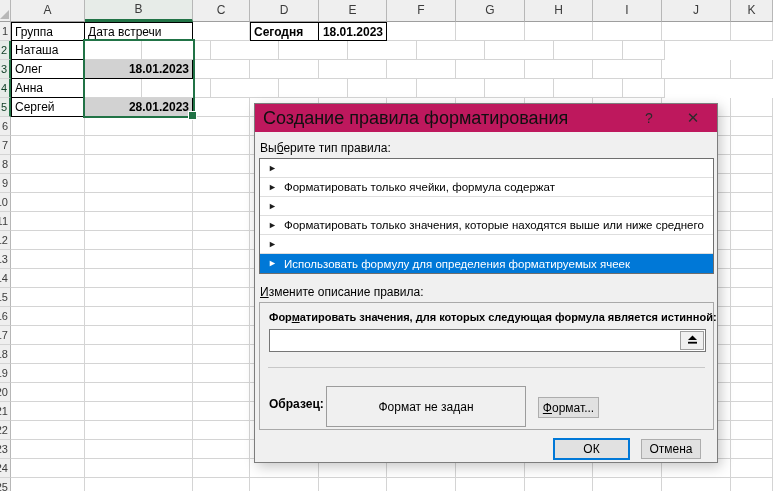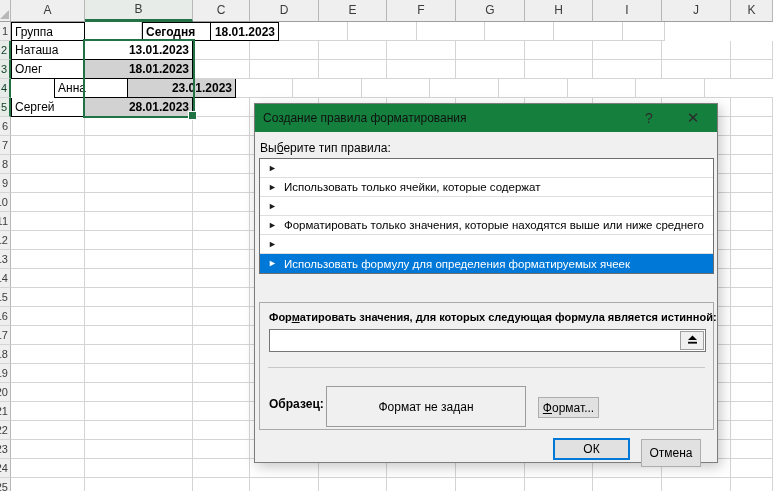--- a/index.html
+++ b/index.html
@@ -30,22 +30,22 @@
   .c.bold{font-weight:bold;}
   .c.fill{background:#d2d2d2;}
   
   #sel{position:absolute;left:83px;top:39px;width:112px;height:79px;box-sizing:border-box;
        border:2px solid #217346;pointer-events:none;}
   #sel .handle{position:absolute;right:-4px;bottom:-4px;width:7px;height:7px;background:#217346;
        border:1px solid #fff;box-sizing:content-box;}
   
   #dlg{position:absolute;left:254px;top:103px;width:464px;height:360px;box-sizing:border-box;
        background:#f0f0f0;border:1px solid #7d7d7d;box-shadow:3px 4px 12px rgba(0,0,0,.22);}
-  .dlg-title{position:absolute;left:0;top:0;right:0;height:28px;background:#15803d;
-       line-height:28px;padding-left:8px;font-size:12px;color:#101010;}
+  .dlg-title{position:absolute;left:0;top:0;right:0;height:28px;background:#be185d;
+       line-height:28px;padding-left:8px;font-size:18px;color:#101010;}
   .tbtn{position:absolute;top:0;width:32px;height:28px;text-align:center;line-height:28px;
        font-size:14px;color:#2b2b2b;cursor:default;}
   #helpbtn{right:52px;}
   #closebtn{right:8px;font-size:15px;}
   .lbl{position:absolute;left:5px;white-space:nowrap;}
   .accel{text-decoration:underline;}
   #rule-list{position:absolute;left:4px;top:54px;width:455px;height:116px;box-sizing:border-box;
        background:#fff;border:1px solid #6e6e6e;overflow:hidden;}
   .item{height:19px;box-sizing:border-box;display:flex;align-items:center;gap:7px;
        padding-left:8px;border-bottom:1px solid #dedede;font-size:11.5px;white-space:nowrap;}
@@ -63,21 +63,21 @@
   #refbtn{position:absolute;right:1px;top:1px;bottom:1px;width:24px;box-sizing:border-box;
        background:#f0f0f0;border:1px solid #a0a0a0;display:flex;align-items:center;justify-content:center;}
   #gb-sep{position:absolute;left:8px;right:8px;top:64px;border-top:1px solid #c8c8c8;}
   #sample-label{position:absolute;left:9px;top:94px;font-weight:bold;}
   #preview{position:absolute;left:66px;top:83px;width:200px;height:41px;box-sizing:border-box;
        border:1px solid #9c9c9c;display:flex;align-items:center;justify-content:center;font-size:12px;}
   .btn{position:absolute;box-sizing:border-box;background:#e1e1e1;border:1px solid #adadad;
        display:flex;align-items:center;justify-content:center;font-size:12px;color:#000;cursor:default;}
   #format-btn{left:278px;top:94px;width:61px;height:21px;}
   #ok-btn{left:298px;top:334px;width:77px;height:22px;border:2px solid #0078d7;}
-  #cancel-btn{left:386px;top:335px;width:60px;height:28px;}
+  #cancel-btn{left:386px;top:335px;width:60px;height:20px;}
 </style>
 </head>
 <body>
 
 <div id="stage">
 
   <div id="grid">
       <div class="grid-row header-row">
         <div class="corner">
           <div class="tri"></div>
@@ -90,34 +90,34 @@
         <div class="ch" style="width: 69px;">F</div>
         <div class="ch" style="width: 69px;">G</div>
         <div class="ch" style="width: 68px;">H</div>
         <div class="ch" style="width: 69px;">I</div>
         <div class="ch" style="width: 69px;">J</div>
         <div class="ch" style="width: 42px;">K</div>
       </div>
       <div class="grid-row">
         <div class="rh">1</div>
         <div class="c tbl bleft btop" style="width: 74px;">Группа</div>
+        <div class="c tbl btop" style="width: 108px;">Дата встречи</div>
         <div class="c" style="width: 57px;"></div>
         <div class="c tbl bleft btop bold" style="width: 69px;">Сегодня</div>
         <div class="c tbl btop num bold" style="width: 68px;">18.01.2023</div>
         <div class="c" style="width: 69px;"></div>
         <div class="c" style="width: 69px;"></div>
         <div class="c" style="width: 68px;"></div>
         <div class="c" style="width: 69px;"></div>
         <div class="c" style="width: 69px;"></div>
         <div class="c" style="width: 42px;"></div>
       </div>
       <div class="grid-row">
         <div class="rh rowsel">2</div>
         <div class="c tbl bleft" style="width: 74px;">Наташа</div>
-        <div class="c tbl num bold" style="width: 108px;">13.01.2023</div>
         <div class="c" style="width: 57px;"></div>
         <div class="c" style="width: 69px;"></div>
         <div class="c" style="width: 68px;"></div>
         <div class="c" style="width: 69px;"></div>
         <div class="c" style="width: 69px;"></div>
         <div class="c" style="width: 68px;"></div>
         <div class="c" style="width: 69px;"></div>
         <div class="c" style="width: 69px;"></div>
         <div class="c" style="width: 42px;"></div>
       </div>
@@ -130,22 +130,21 @@
         <div class="c" style="width: 68px;"></div>
         <div class="c" style="width: 69px;"></div>
         <div class="c" style="width: 69px;"></div>
         <div class="c" style="width: 68px;"></div>
         <div class="c" style="width: 69px;"></div>
         <div class="c" style="width: 69px;"></div>
         <div class="c" style="width: 42px;"></div>
       </div>
       <div class="grid-row">
         <div class="rh rowsel">4</div>
-        <div class="c tbl bleft" style="width: 74px; margin-left: 43px;">Анна</div>
-        <div class="c tbl num bold fill" style="width: 108px;">23.01.2023</div>
+        <div class="c tbl bleft" style="width: 74px;">Анна</div>
         <div class="c" style="width: 57px;"></div>
         <div class="c" style="width: 69px;"></div>
         <div class="c" style="width: 68px;"></div>
         <div class="c" style="width: 69px;"></div>
         <div class="c" style="width: 69px;"></div>
         <div class="c" style="width: 68px;"></div>
         <div class="c" style="width: 69px;"></div>
         <div class="c" style="width: 69px;"></div>
         <div class="c" style="width: 42px;"></div>
       </div>
@@ -455,38 +454,39 @@
     <div class="tbtn" id="closebtn">✕</div>
 
     <div class="lbl" style="top:37px;"><span>Вы</span><span class="accel">б</span><span>ерите тип правила:</span></div>
 
     <div id="rule-list">
         <div class="item">
           <span class="marker">►</span>
         </div>
         <div class="item">
           <span class="marker">►</span>
-          <span>Использовать только ячейки, которые содержат</span>
+          <span>Форматировать только ячейки, формула содержат</span>
         </div>
         <div class="item">
           <span class="marker">►</span>
         </div>
         <div class="item">
           <span class="marker">►</span>
           <span>Форматировать только значения, которые находятся выше или ниже среднего</span>
         </div>
         <div class="item">
           <span class="marker">►</span>
         </div>
         <div class="item sel">
           <span class="marker">►</span>
           <span>Использовать формулу для определения форматируемых ячеек</span>
         </div>
       </div>
 
+    <div class="lbl" style="top:181px;"><span></span><span class="accel">И</span><span>змените описание правила:</span></div>
 
     <div id="groupbox">
       <div id="formula-caption"><span>Фор</span><span class="accel">м</span><span>атировать значения, для которых следующая формула является истинной:</span></div>
       <div id="formula-field">
         <input id="formula-input" value="" style="">
         <div id="refbtn">
           <svg width="11" height="11" viewBox="0 0 11 11">
             <polygon points="5.5,0.5 10,5 1,5" fill="#000"></polygon>
             <rect x="1" y="6.8" width="9" height="1.8" fill="#000"></rect>
           </svg>

